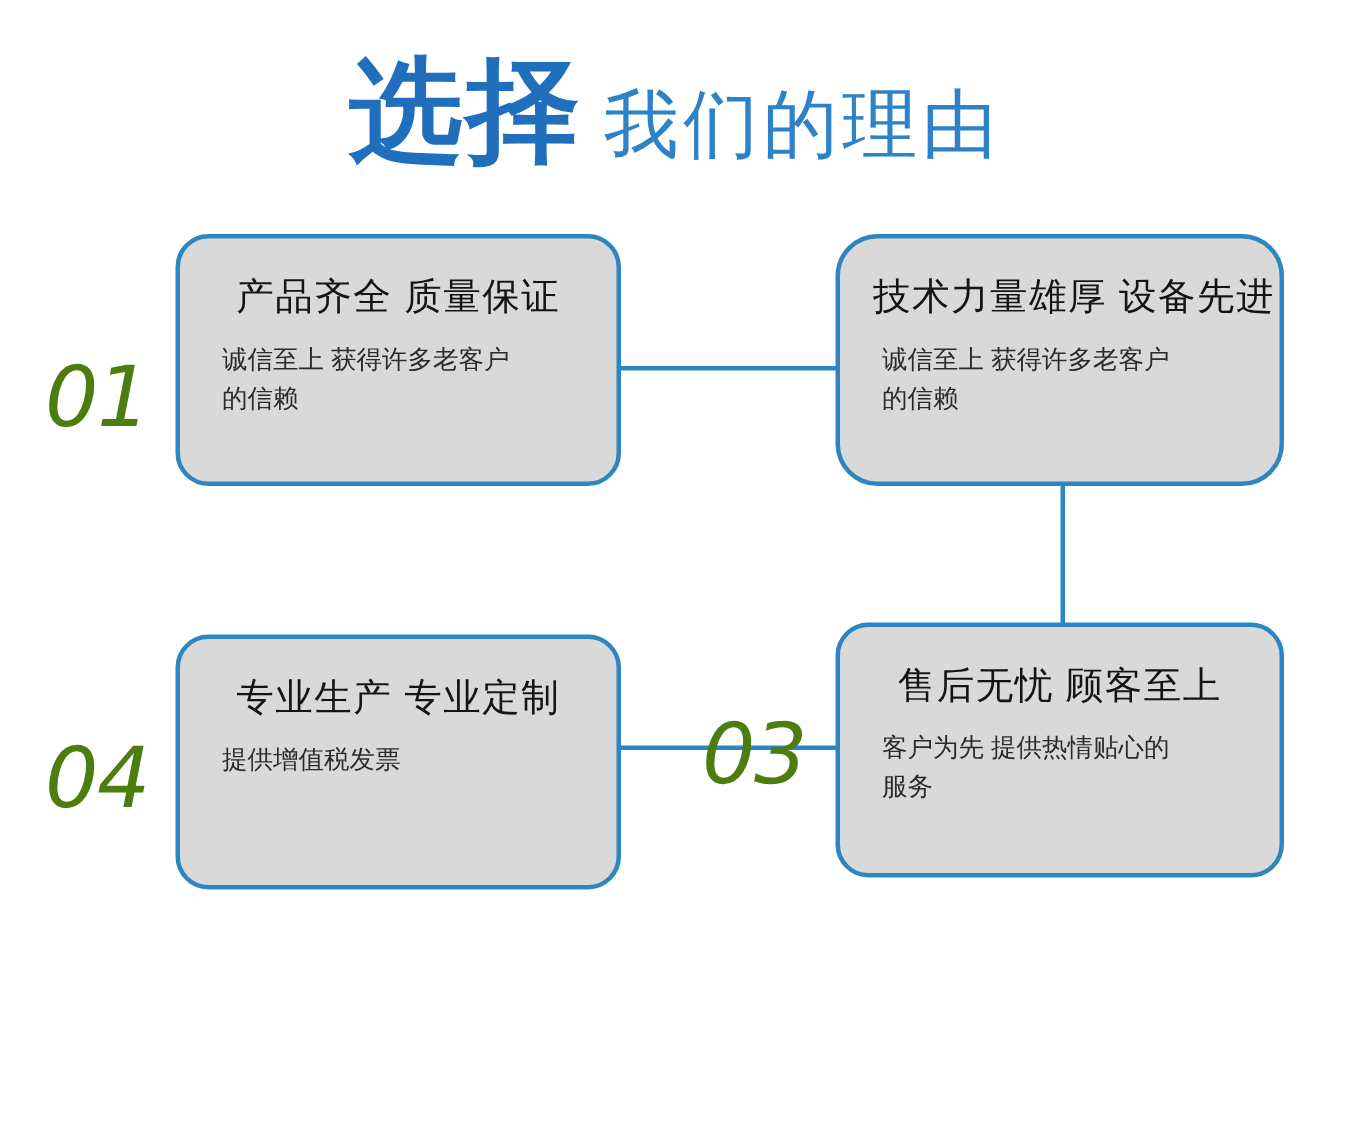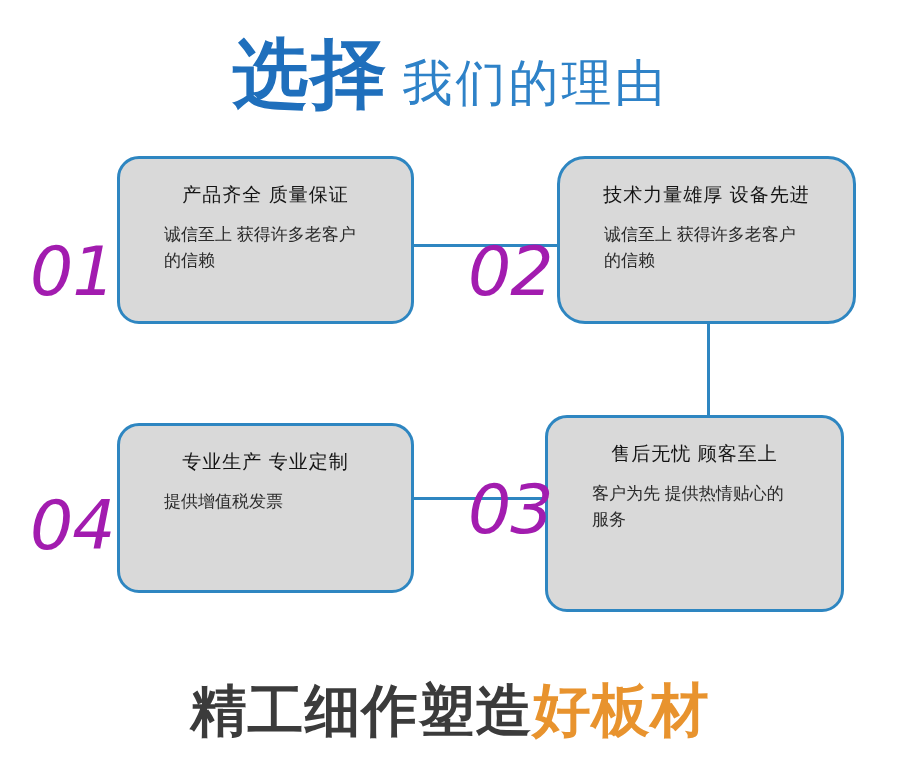--- a/index.html
+++ b/index.html
@@ -57,49 +57,49 @@
     position: absolute;
     box-sizing: border-box;
     background: #d9d9d9;
     border: 3px solid #2e86c1;
     border-radius: 22px;
     padding: 26px 22px 18px 22px;
   }
   .card-1 { left: 117px; top: 156px; width: 297px; height: 168px; }
   .card-2 { left: 557px; top: 156px; width: 299px; height: 168px; border-radius: 28px; }
   .card-4 { left: 117px; top: 423px; width: 297px; height: 170px; }
-  .card-3 { left: 545px; top: 415px; width: 299px; height: 197px; }
+  .card-3 { left: 557px; top: 415px; width: 299px; height: 170px; }
 
   .card-title {
-    font-size: 19px;
+    font-size: 25px;
     font-weight: normal;
     color: #141414;
     letter-spacing: 1px;
     line-height: 1.1;
     margin: 0 0 14px 0;
     white-space: nowrap;
     text-align: center;
   }
   .card-desc {
     font-size: 17px;
     color: #2b2b2b;
     line-height: 1.55;
-    margin: 16px;
+    margin: 0;
     padding-left: 6px;
   }
   .card-desc .line { display: block; white-space: nowrap; }
 
   
   .big-number {
     position: absolute;
     font-family: "DejaVu Sans", sans-serif;
     font-style: italic;
     font-weight: normal;
-    font-size: 68px;
-    color: #a21caf;
+    font-size: 56px;
+    color: #4d7c0f;
     letter-spacing: -1px;
     line-height: 1;
     white-space: nowrap;
   }
   .num-01 { left: 30px;  top: 238px; }
   .num-02 { left: 468px; top: 238px; }
   .num-04 { left: 30px;  top: 492px; text-align: center; }
   .num-03 { left: 468px; top: 476px; }
 
   
@@ -148,36 +148,32 @@
   </div>
   <div class="big-number num-01">01</div>
 
   <div class="card card-2">
     <div class="card-title">技术力量雄厚 设备先进</div>
     <div class="card-desc">
       <span class="line">诚信至上 获得许多老客户</span>
       <span class="line">的信赖</span>
     </div>
   </div>
-  <div class="big-number num-02">02</div>
 
   <div class="card card-4">
     <div class="card-title">专业生产 专业定制</div>
     <div class="card-desc">
       <span class="line">提供增值税发票</span>
     </div>
   </div>
   <div class="big-number num-04">04</div>
 
   <div class="card card-3">
     <div class="card-title">售后无忧 顾客至上</div>
     <div class="card-desc">
       <span class="line">客户为先 提供热情贴心的</span>
       <span class="line">服务</span>
     </div>
   </div>
   <div class="big-number num-03">03</div>
 
-  <div class="footer">
-    <span class="footer-dark">精工细作塑造</span><span class="footer-accent">好板材</span>
-  </div>
 
 </div>
 
 </body></html>

